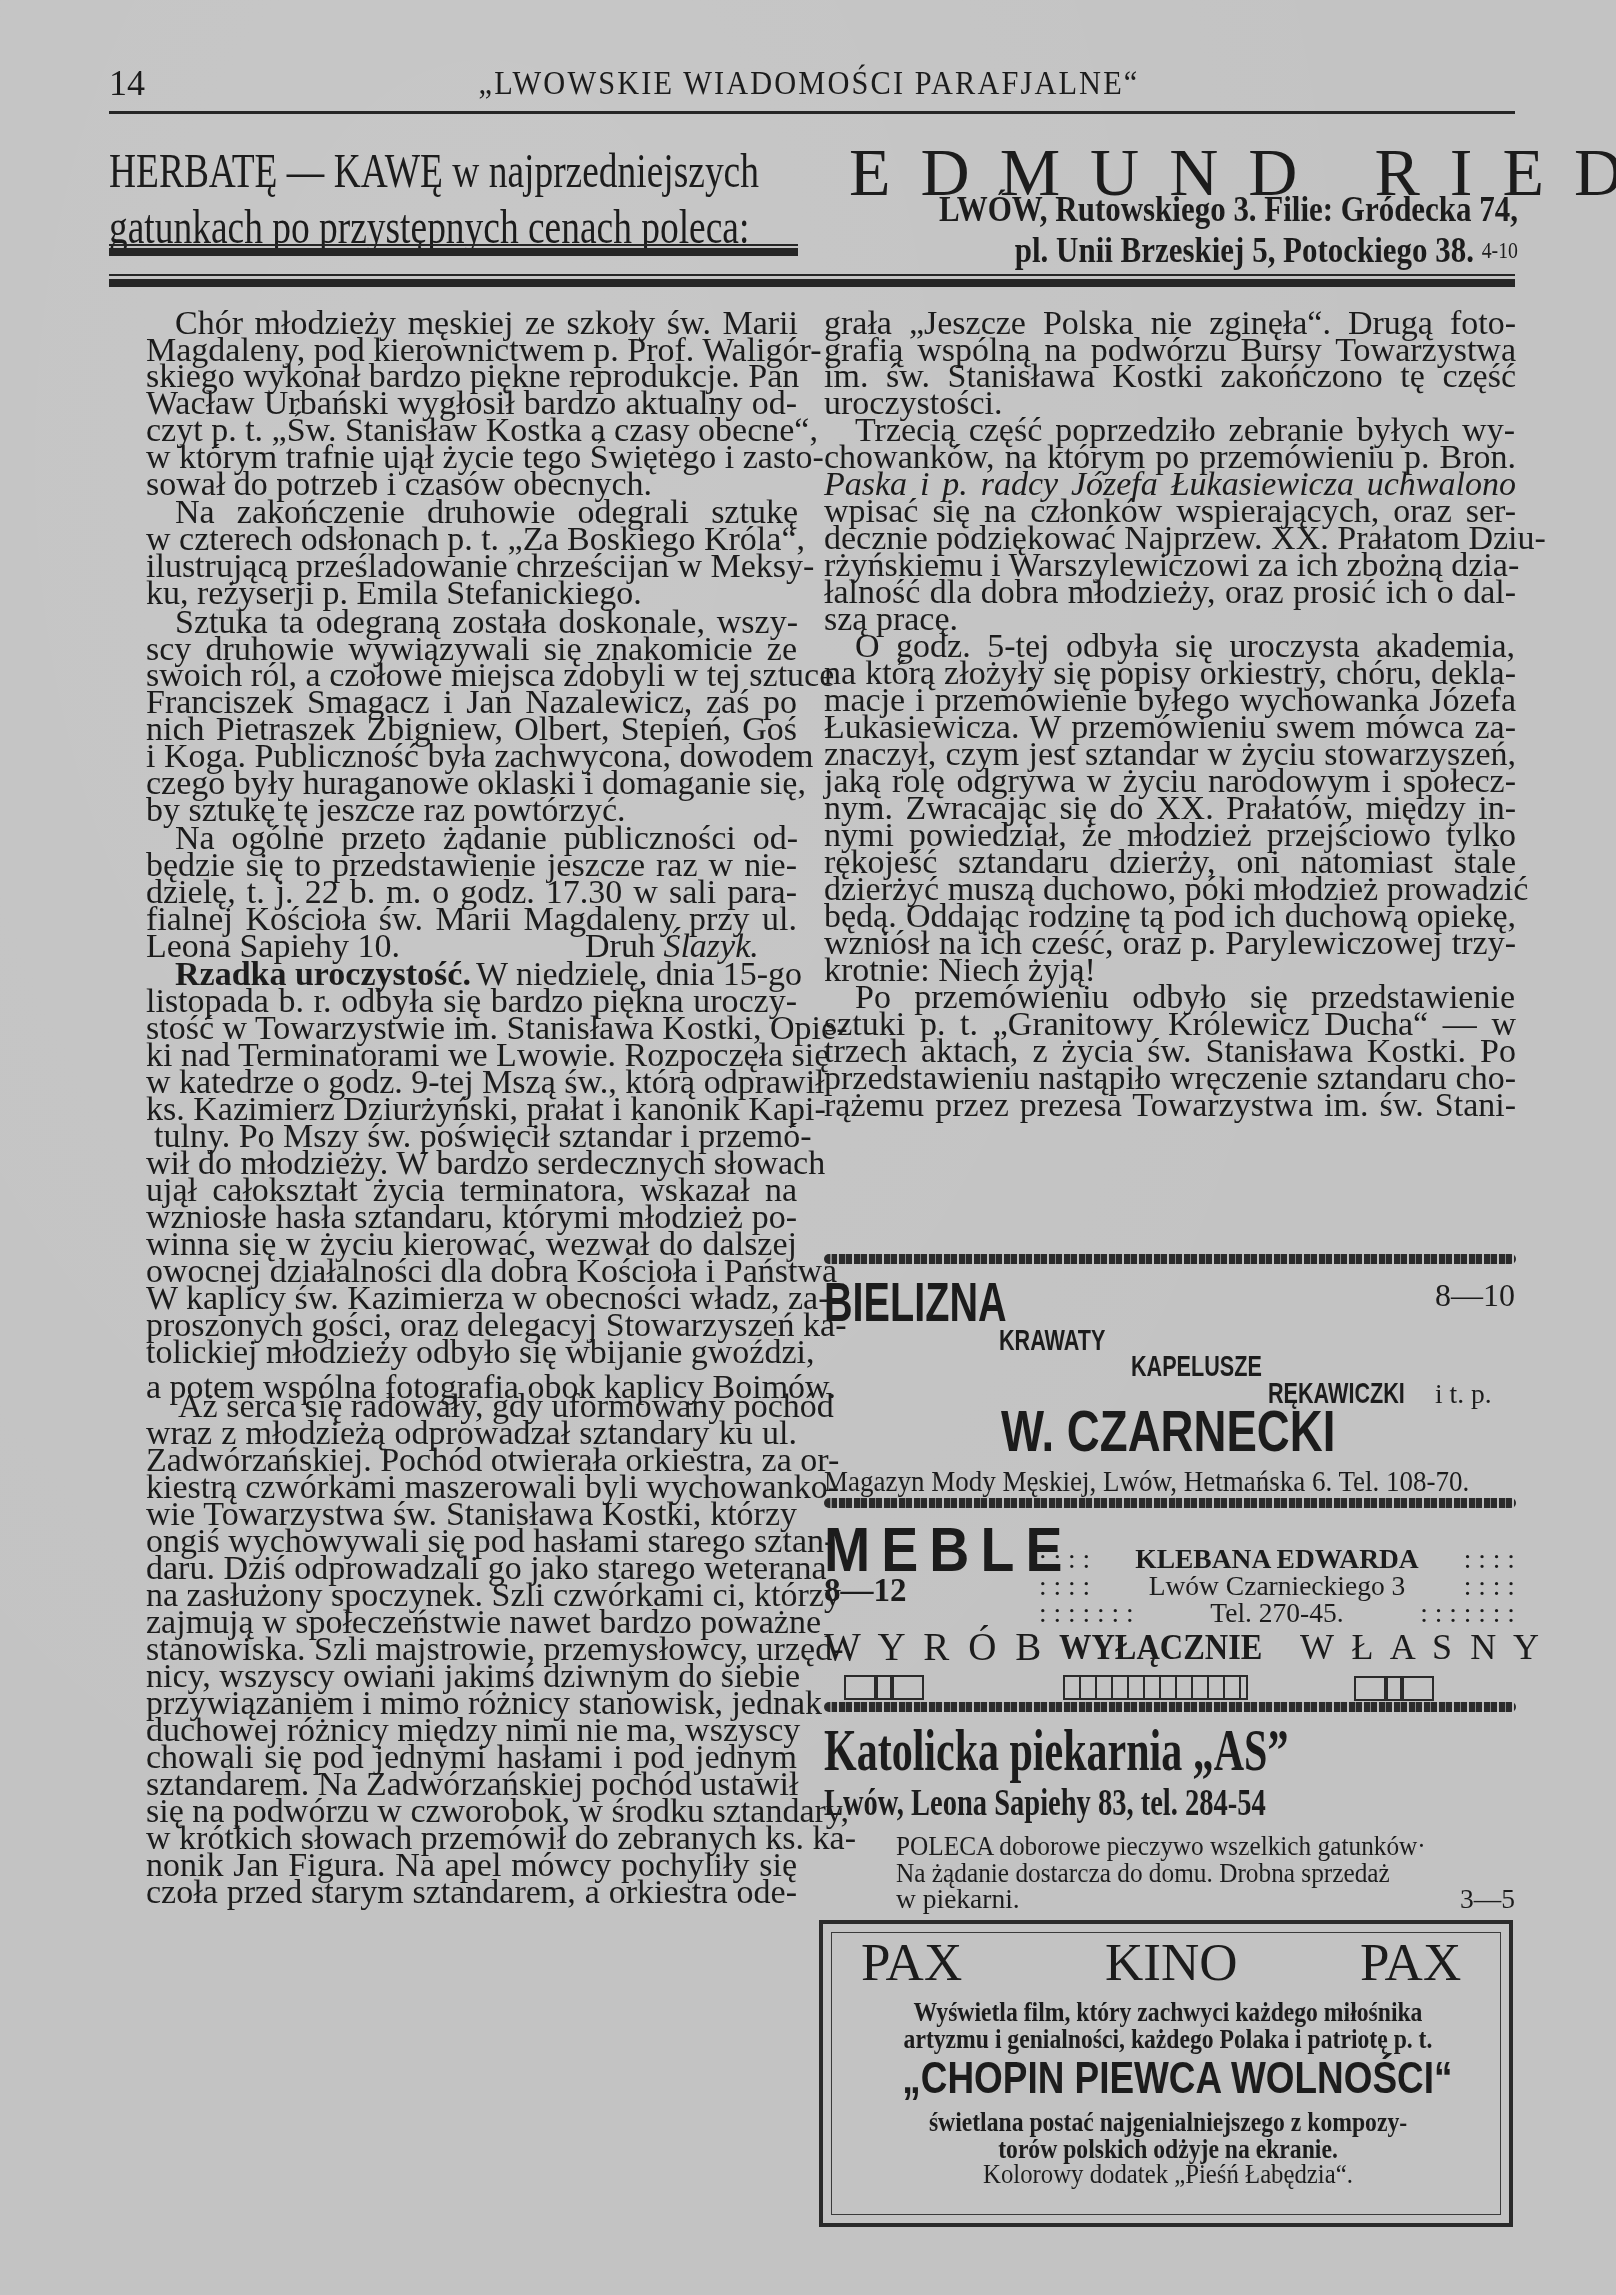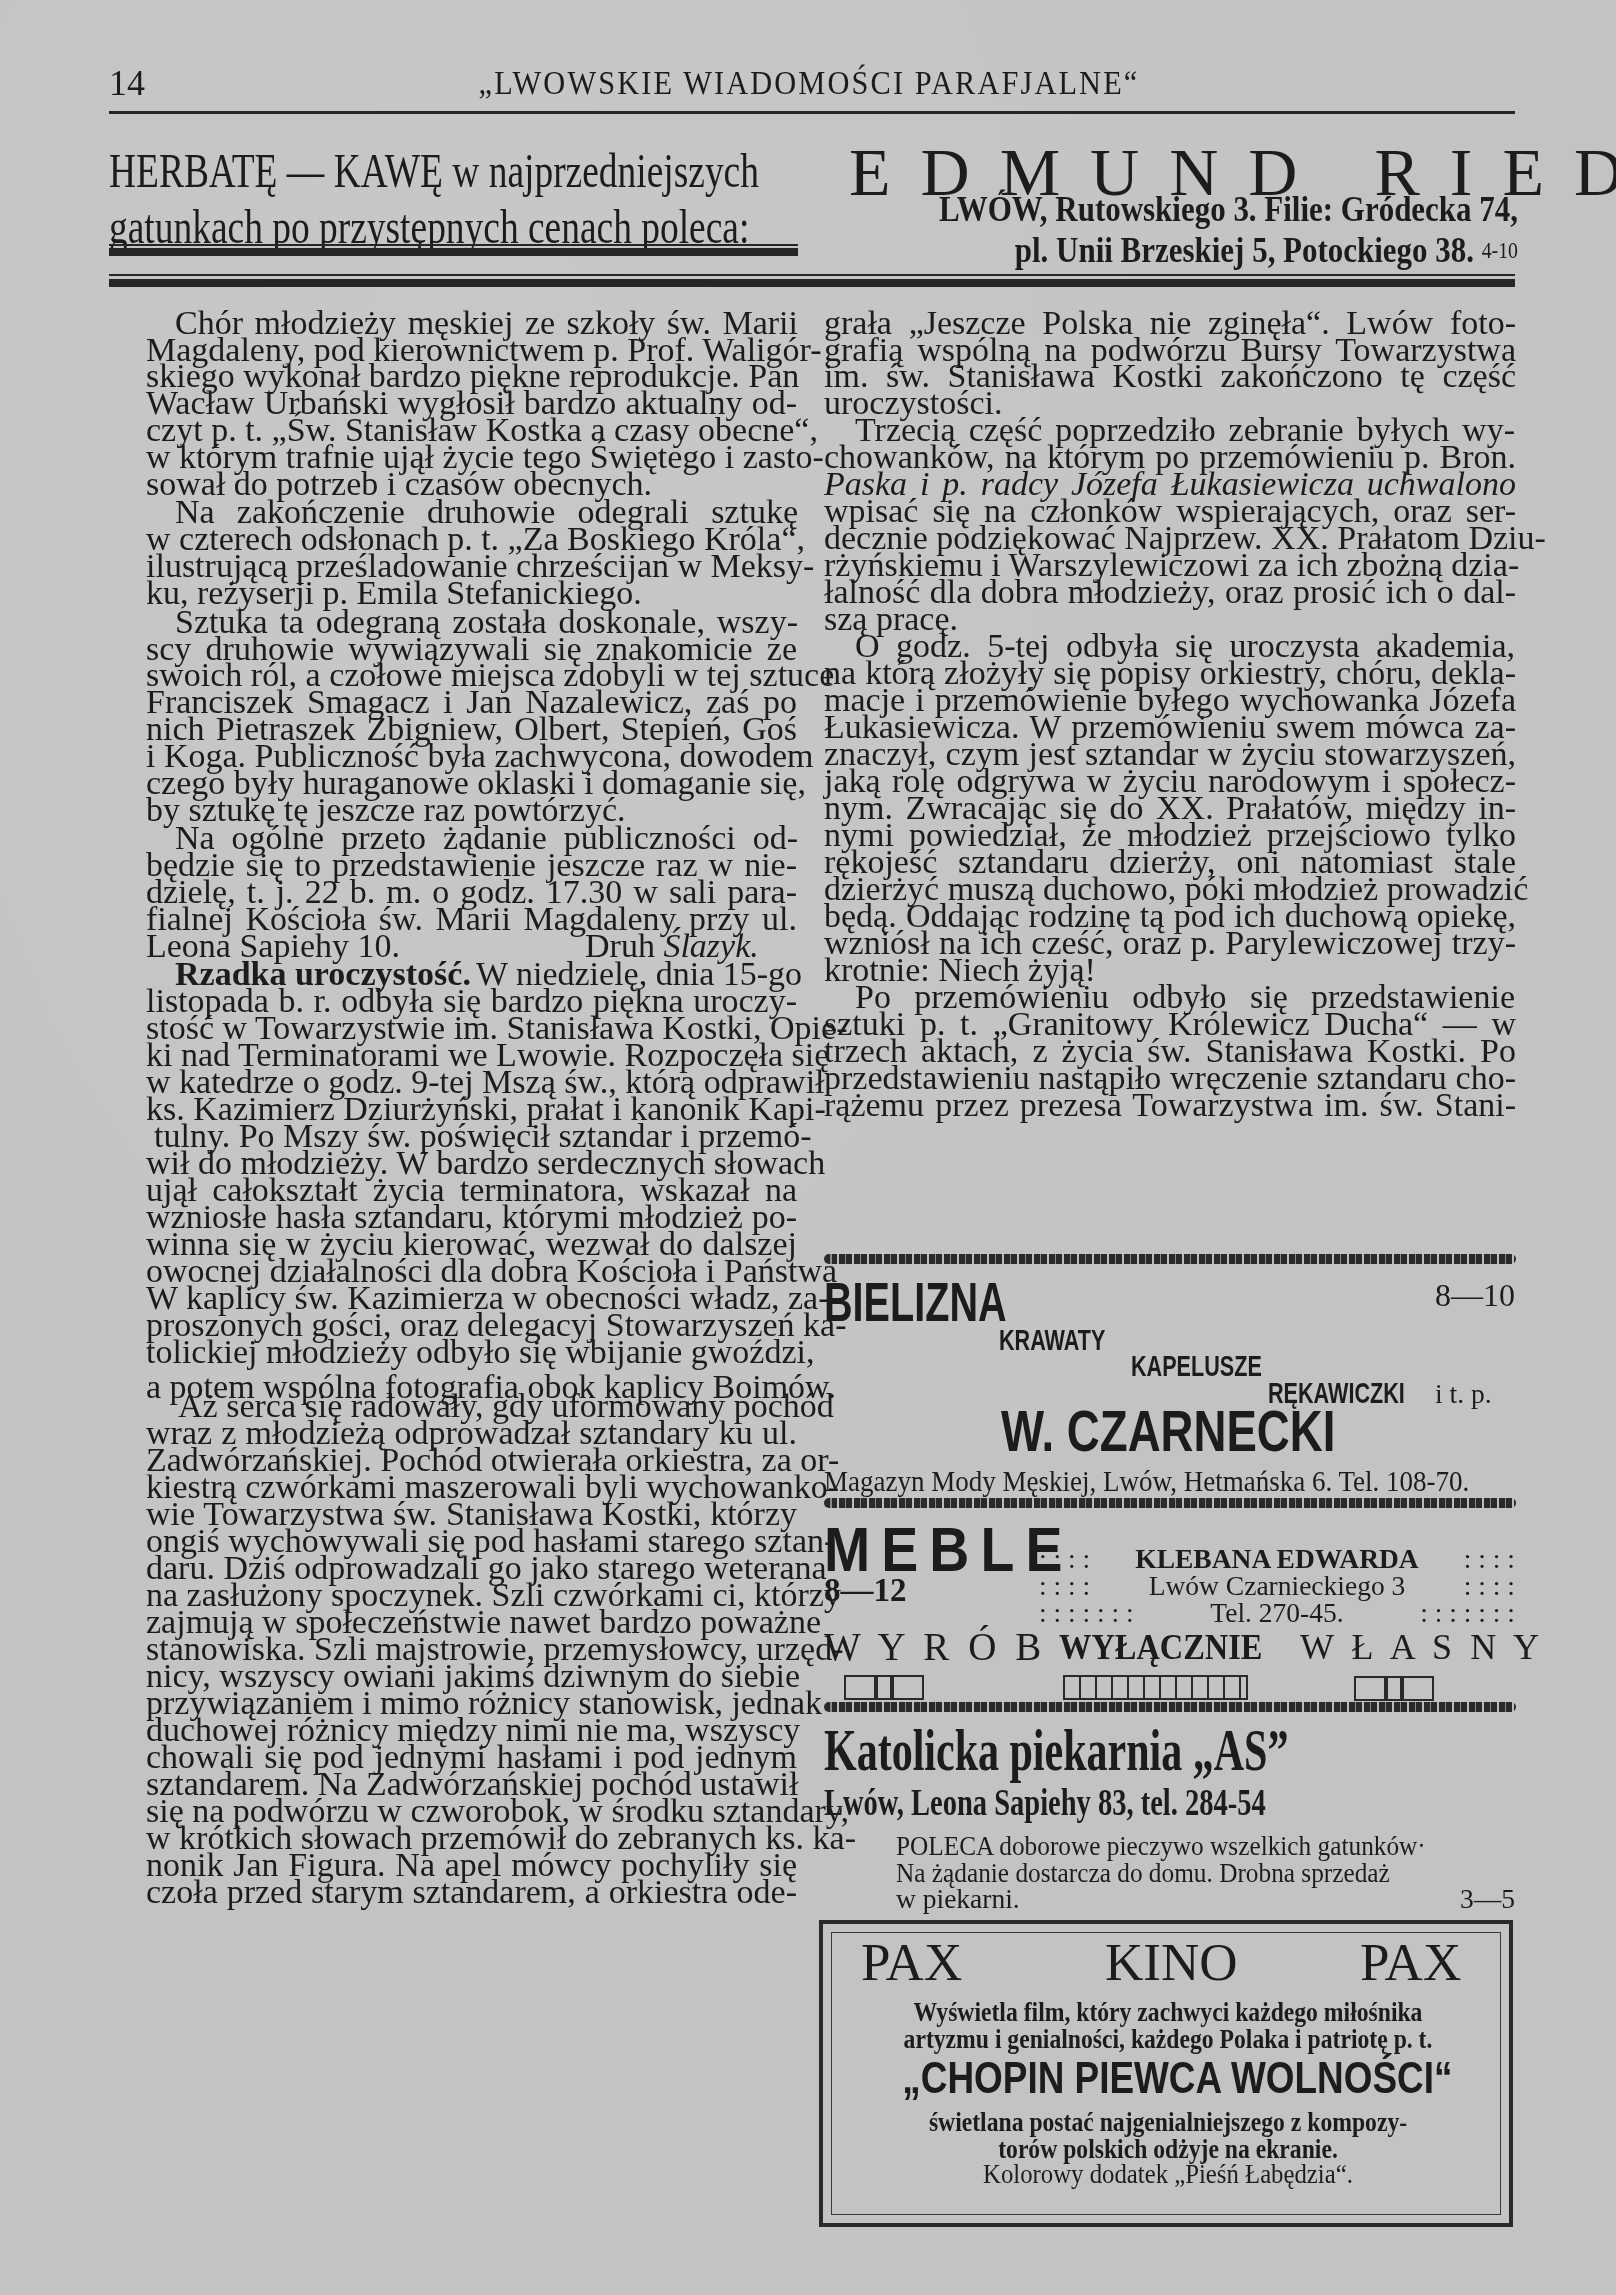--- a/index.html
+++ b/index.html
@@ -137,21 +137,21 @@
     <div class="line" style="left:146px;top:1703px;width:651px;">duchowej różnicy między nimi nie ma, wszyscy</div>
     <div class="line" style="left:146px;top:1730px;width:651px;">chowali się pod jednymi hasłami i pod jednym</div>
     <div class="line" style="left:146px;top:1757px;width:651px;">sztandarem. Na Zadwórzańskiej pochód ustawił</div>
     <div class="line" style="left:146px;top:1784px;width:651px;">się na podwórzu w czworobok, w środku sztandary,</div>
     <div class="line" style="left:146px;top:1811px;width:651px;">w krótkich słowach przemówił do zebranych ks. ka-</div>
     <div class="line" style="left:146px;top:1838px;width:651px;">nonik Jan Figura. Na apel mówcy pochyliły się</div>
     <div class="line" style="left:146px;top:1865px;width:651px;">czoła przed starym sztandarem, a orkiestra ode-</div>
   </div>
 
   <div class="col" style="left:0;top:0;width:0;height:0;">
-    <div class="line" style="left:824px;top:296px;width:692px;">grała „Jeszcze Polska nie zginęła“. Lwów foto-</div>
+    <div class="line" style="left:824px;top:296px;width:692px;">grała „Jeszcze Polska nie zginęła“. Drugą foto-</div>
     <div class="line" style="left:824px;top:323px;width:692px;">grafią wspólną na podwórzu Bursy Towarzystwa</div>
     <div class="line" style="left:824px;top:349px;width:692px;">im. św. Stanisława Kostki zakończono tę część</div>
     <div class="line last" style="left:824px;top:376px;width:692px;">uroczystości.</div>
     <div class="line" style="left:855px;top:403px;width:660px;">Trzecią część poprzedziło zebranie byłych wy-</div>
     <div class="line" style="left:824px;top:430px;width:692px;">chowanków, na którym po przemówieniu p. Bron.</div>
     <div class="line" style="left:824px;top:457px;width:692px;font-style:italic;">Paska i p. radcy Józefa Łukasiewicza uchwalono</div>
     <div class="line" style="left:824px;top:484px;width:692px;">wpisać się na członków wspierających, oraz ser-</div>
     <div class="line" style="left:824px;top:511px;width:692px;">decznie podziękować Najprzew. XX. Prałatom Dziu-</div>
     <div class="line" style="left:824px;top:538px;width:692px;">rżyńskiemu i Warszylewiczowi za ich zbożną dzia-</div>
     <div class="line" style="left:824px;top:565px;width:692px;">łalność dla dobra młodzieży, oraz prosić ich o dal-</div>

